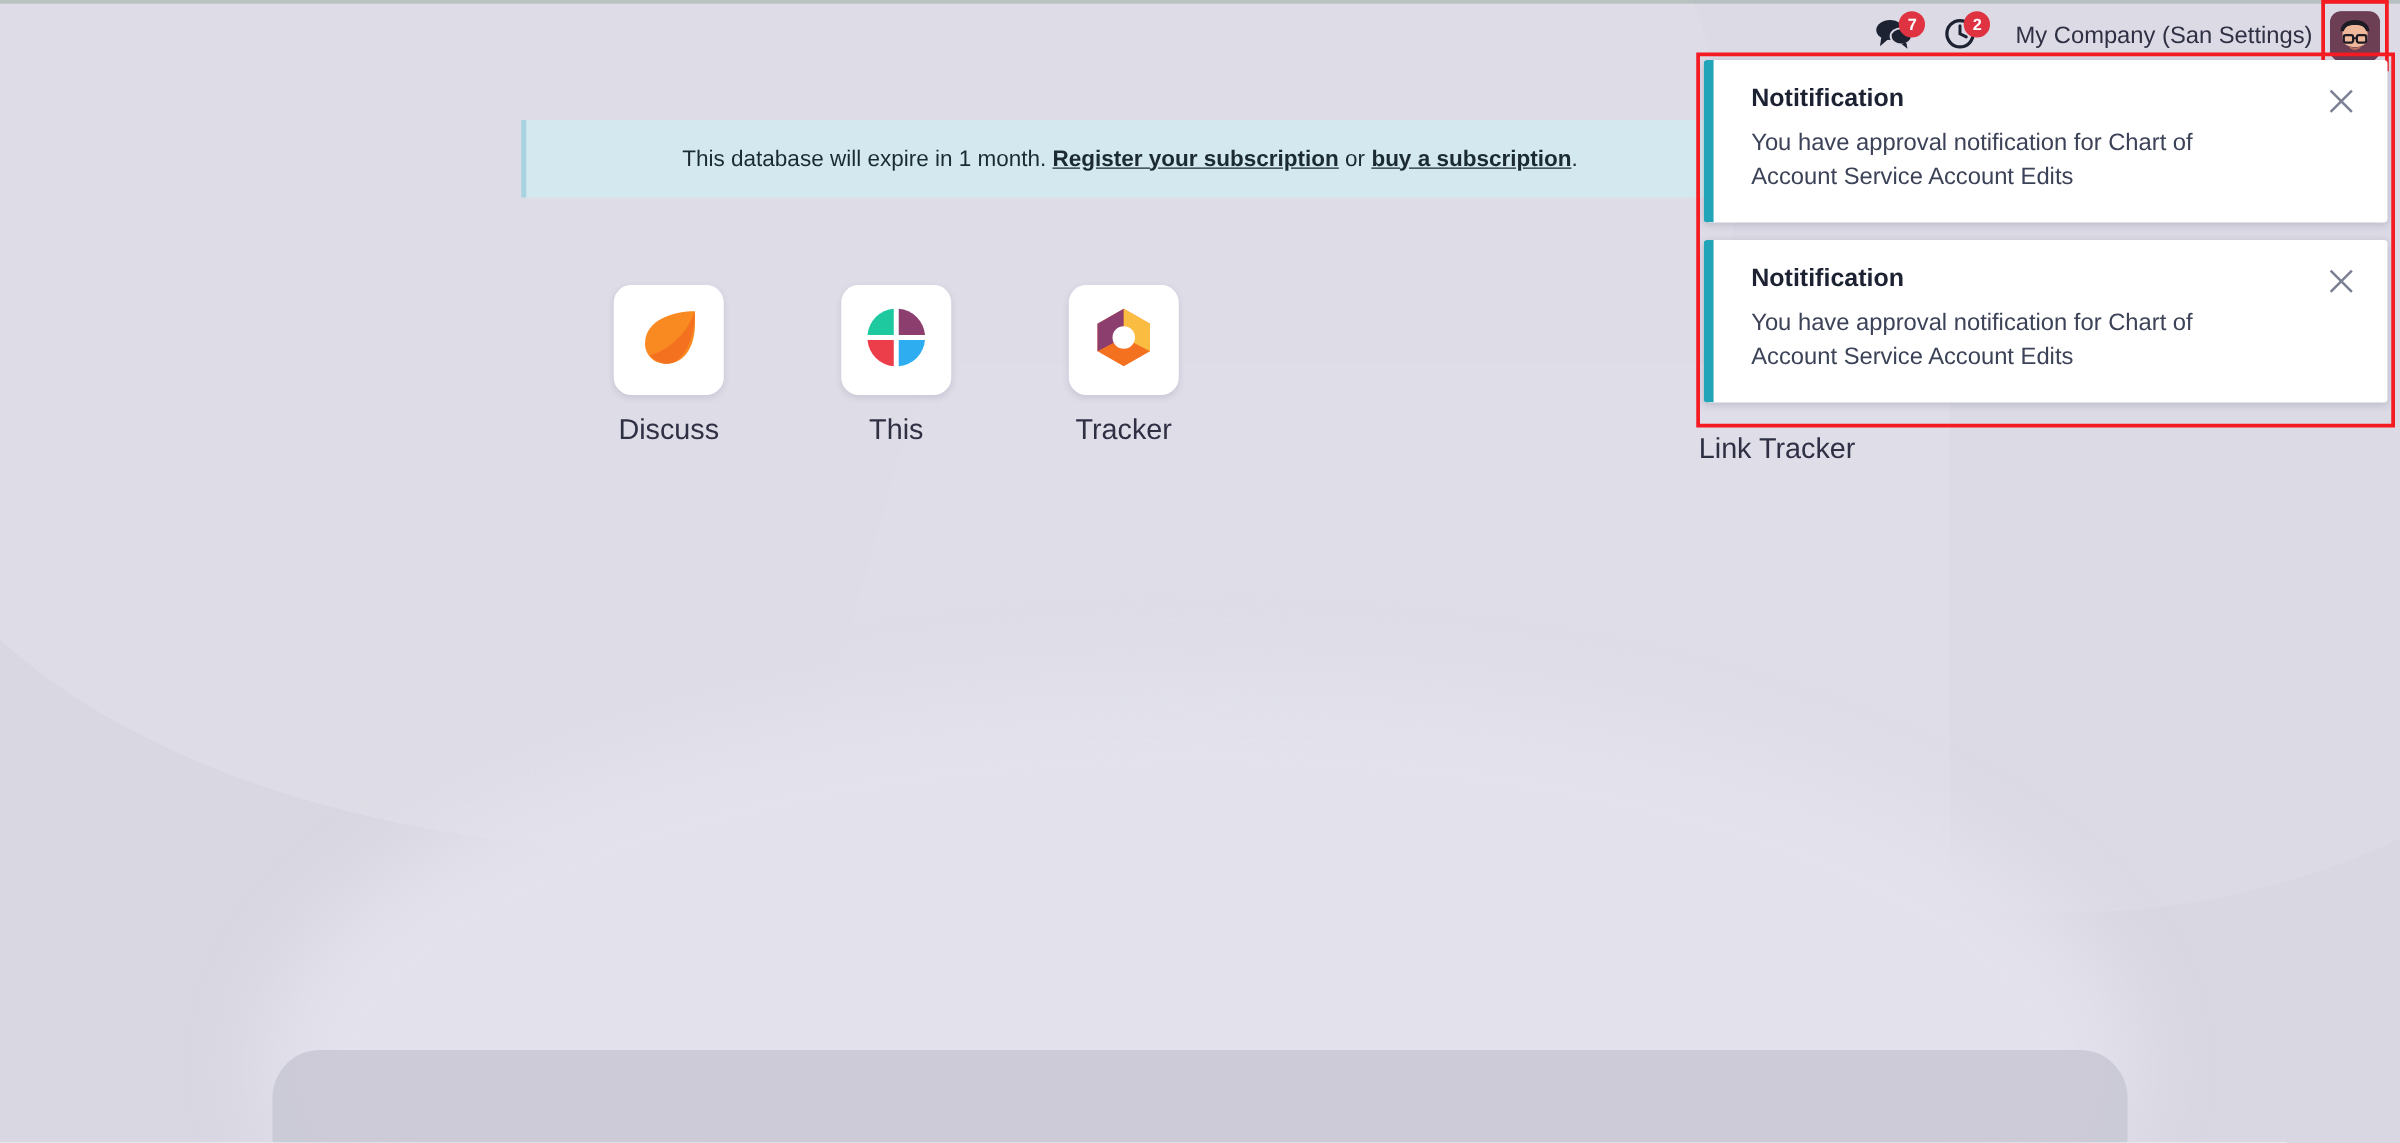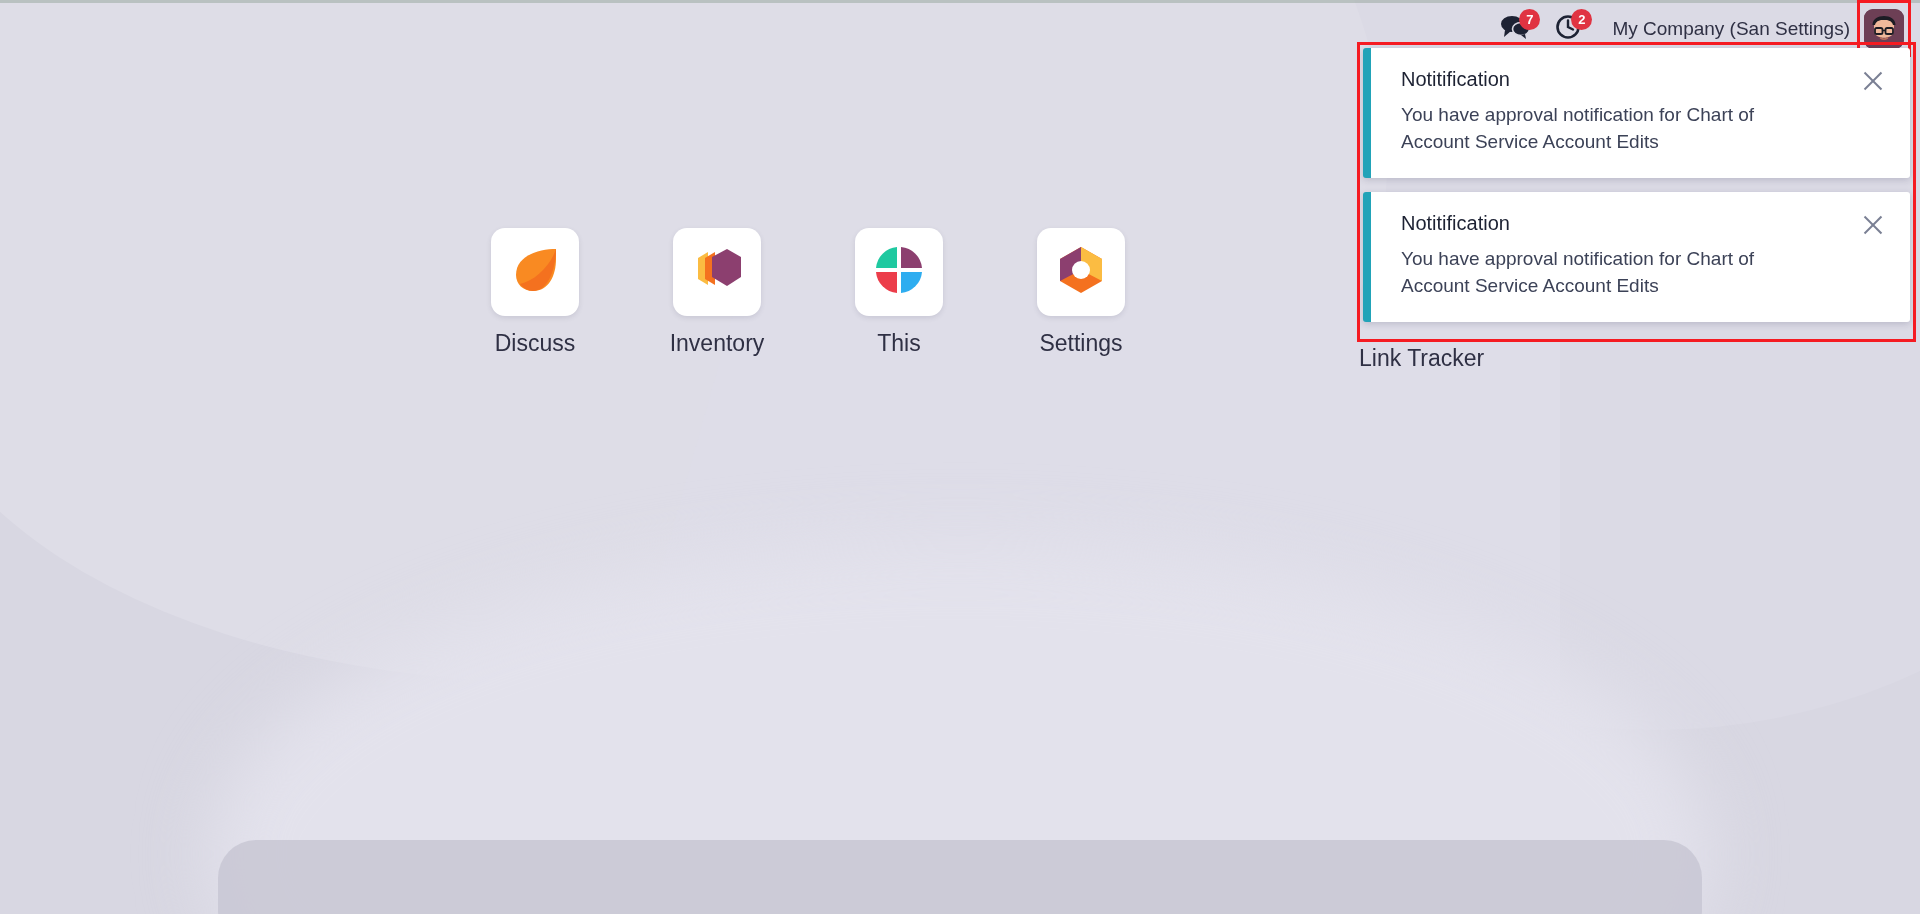--- a/index.html
+++ b/index.html
@@ -243,21 +243,21 @@
     background: #ffffff;
     border-left: 8px solid #21a3b8;
     border-radius: 3px;
     box-shadow: 0 2px 7px rgba(40,40,70,.18);
     padding: 20px 26px 22px 30px;
     margin-bottom: 14px;
   }
   .notif-card:last-child { margin-bottom: 0; }
   .notif-title {
     font-size: 20px;
-    font-weight: normal;
+    font-weight: bold;
     color: #1d2233;
     margin-bottom: 11px;
   }
   .notif-body {
     font-size: 19px;
     color: #3c4257;
     line-height: 1.42;
     max-width: 400px;
   }
   .notif-close {
@@ -340,50 +340,46 @@
           <rect x="11" y="19" width="7.5" height="6" rx="1.6" fill="none" stroke="#1d1c24" stroke-width="1.8"></rect>
           <rect x="21.5" y="19" width="7.5" height="6" rx="1.6" fill="none" stroke="#1d1c24" stroke-width="1.8"></rect>
           <path d="M18.5 21.5 L21.5 21.5" stroke="#1d1c24" stroke-width="1.6"></path>
           <path d="M16.5 29 Q20 31.5 23.5 29" fill="none" stroke="#b9705c" stroke-width="1.6" stroke-linecap="round"></path>
         </svg>
       </div>
       <div class="avatar-highlight"></div>
     </div>
   </div>
 
+  <div class="banner">
+    <div class="banner-text">
+      <span>This database will expire in 1 month.</span>
+      <span class="banner-link">Register your subscription</span>
+      <span>or</span>
+      <span class="banner-link">buy a subscription</span><span>.</span>
+    </div>
+  </div>
 
   <div class="app-grid">
 
     <div class="app-item">
       <div class="app-tile">
         <span>
           <svg width="62" height="62" viewBox="0 0 62 62">
             <path d="M52 10 C36 10, 12 16, 12 36 C12 45, 19 52, 29 52 C45 52, 52 36, 52 20 Z" fill="#f98a22"></path>
             <path d="M52 10 C52 28, 45 52, 29 52 C24 52, 19 49, 16 45 C30 42, 46 28, 52 10 Z" fill="#f4711f"></path>
           </svg>
         </span>
       </div>
       <div class="app-label">Discuss</div>
     </div>
 
 
 
 
-    <div class="app-item">
-      <div class="app-tile">
-        <span>
-          <svg width="62" height="62" viewBox="0 0 62 62">
-            <polygon points="12,19 22,13 22,46 12,40" fill="#fbbc42"></polygon>
-            <polygon points="19,19 29,13 29,46 19,40" fill="#f4711f"></polygon>
-            <polygon points="26,18 41,10 55,18 55,38 41,47 26,38" fill="#8c3f6f"></polygon>
-          </svg>
-        </span>
-      </div>
-      <div class="app-label">Inventory</div>
-    </div>
 
     <div class="app-item">
       <div class="app-tile">
         <span>
           <svg width="62" height="62" viewBox="0 0 62 62">
             <path d="M29 8 A23 23 0 0 0 8 29 L29 29 Z" fill="#1fc9a0"></path>
             <path d="M33 8 A23 23 0 0 1 54 29 L33 29 Z" fill="#8c3f6f"></path>
             <path d="M29 33 L29 54 A23 23 0 0 1 8 33 Z" fill="#ec3d4a"></path>
             <path d="M33 33 L54 33 A23 23 0 0 1 33 54 Z" fill="#2eadf0"></path>
           </svg>
@@ -396,21 +392,21 @@
       <div class="app-tile">
         <span>
           <svg width="62" height="62" viewBox="0 0 62 62">
             <polygon points="31,8 52,20 52,42 31,54 10,42 10,20" fill="#f4711f"></polygon>
             <polygon points="31,8 10,20 10,42 31,31" fill="#8c3f6f"></polygon>
             <polygon points="31,8 52,20 52,42 31,31" fill="#fbbc42"></polygon>
             <circle cx="31" cy="31" r="9" fill="#ffffff"></circle>
           </svg>
         </span>
       </div>
-      <div class="app-label">Settings</div>
+      <div class="app-label">Tracker</div>
     </div>
 
   </div>
 
   <div class="hidden-app-label">Link Tracker</div>
 
   <div class="notif-panel">
 
     <div class="notif-card">
       <div class="notif-title">Notitification</div>

